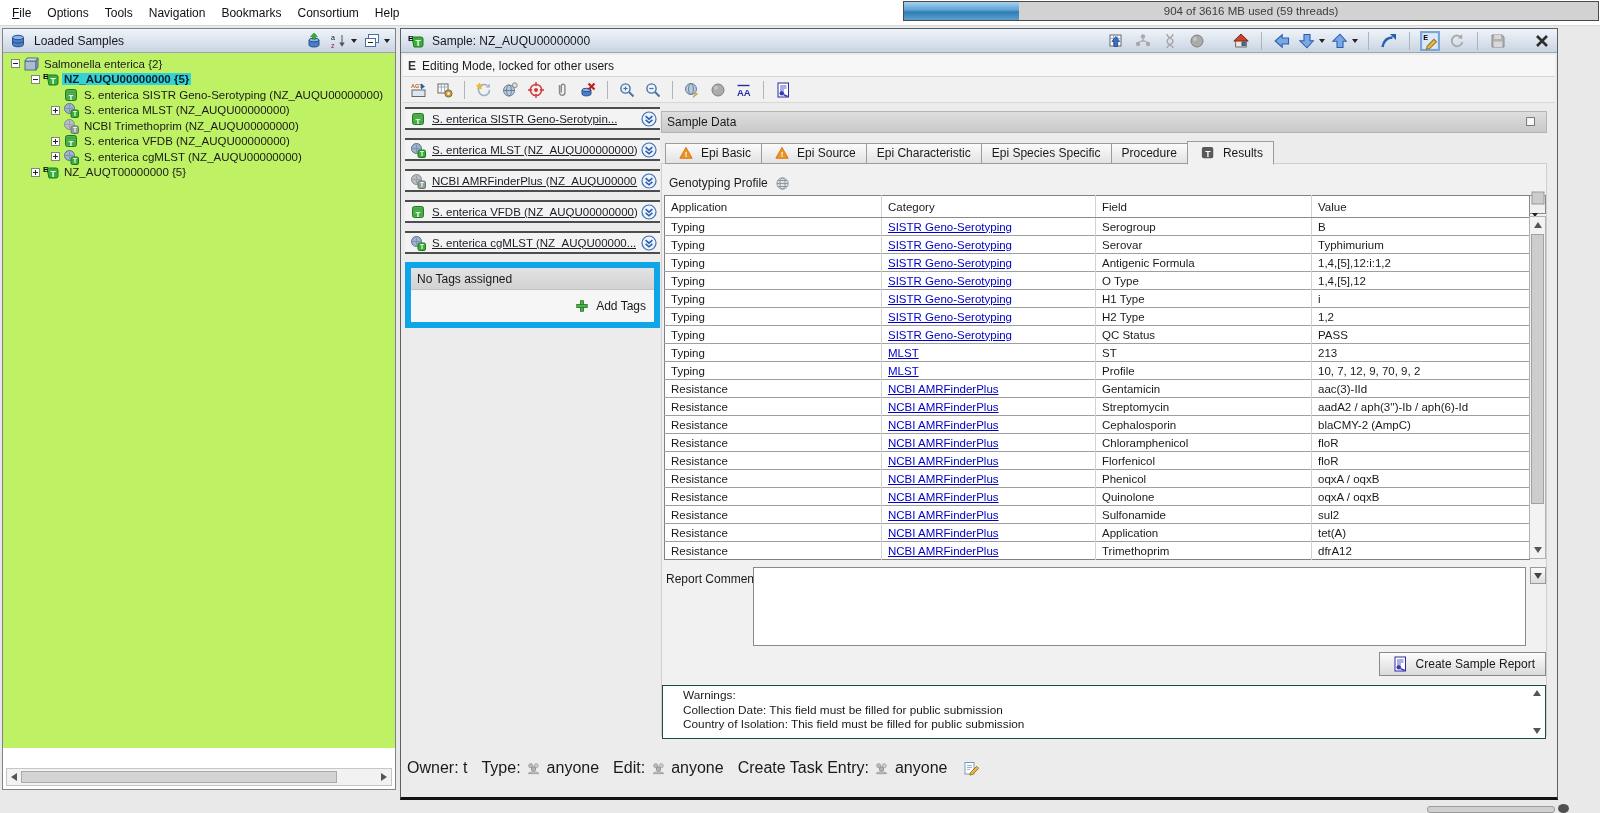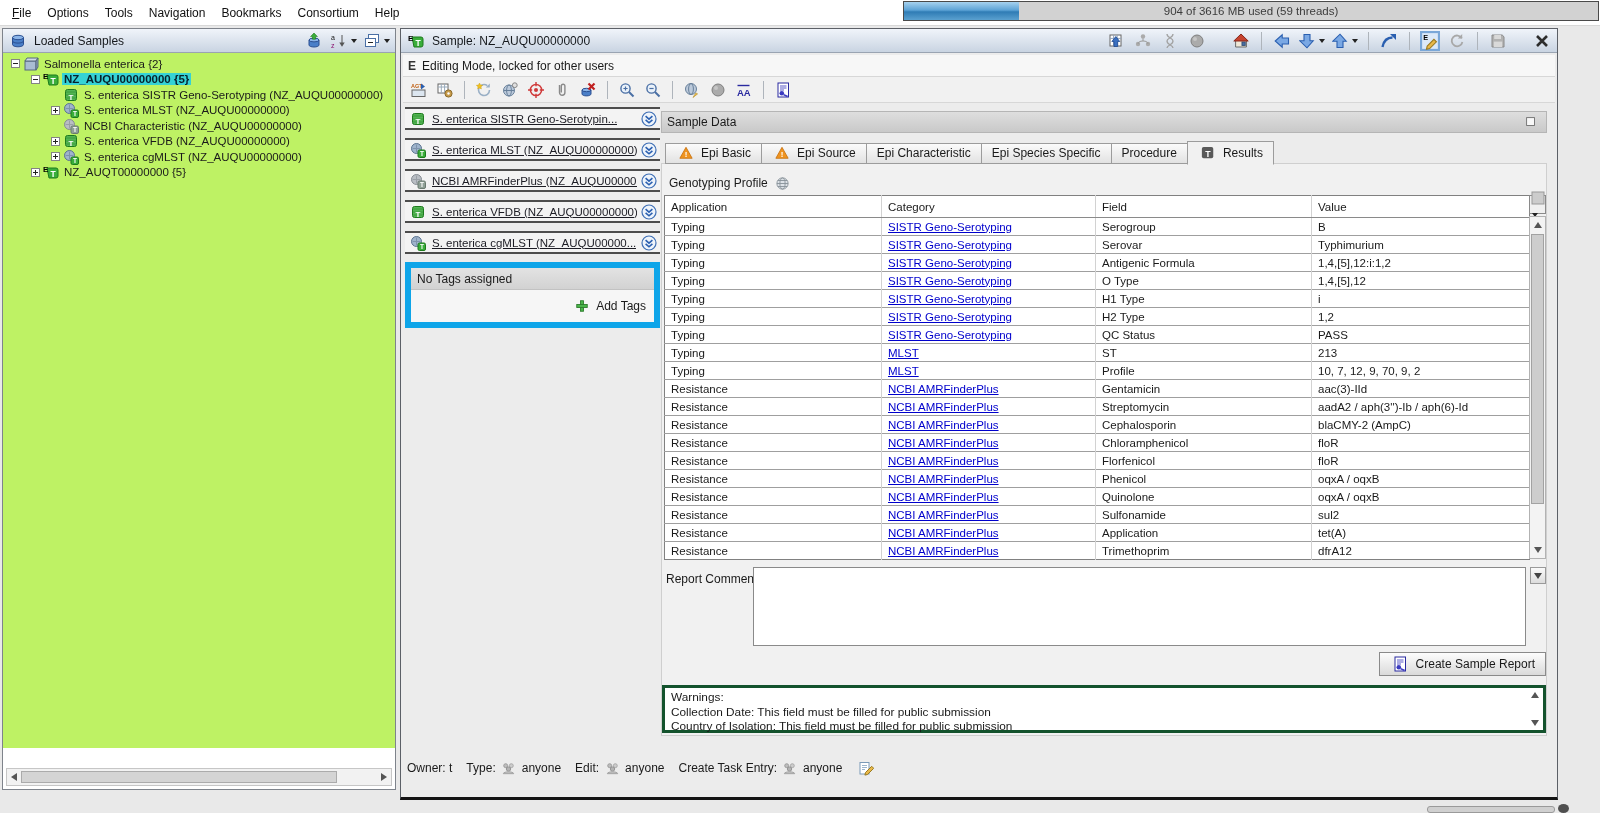--- a/index.html
+++ b/index.html
@@ -98,26 +98,26 @@
   #tbl-thumb { position:absolute; left:1px; right:1px; top:17px; height:270px; background:#cdcdcd; border:1px solid #a2a2a2; }
   
   #rc-label { position:absolute; left:5px; top:461px; }
   #rc-area { position:absolute; left:92px; top:456px; width:773px; height:79px; background:#fff;
     border:1px solid #8a8a8a; resize:none; font-family:"Liberation Sans",sans-serif; font-size:12px; }
   #rc-drop { position:absolute; left:869px; top:456px; width:16px; height:17px; background:linear-gradient(#fafafa,#dcdcdc);
     border:1px solid #9a9a9a; display:flex; align-items:center; justify-content:center; }
   #create-btn { position:absolute; right:1px; top:541px; height:24px; display:flex; align-items:center; gap:6px;
     padding:0 10px; background:linear-gradient(to bottom,#fdfdfd,#dadada); border:1px solid #8a8a8a; font-size:12px; }
   
-  #warnbox { position:absolute; left:1px; top:574px; width:884px; height:48px; background:#fff;
-    border:3px solid #14532d; padding:2px 20px 2px 6px; font-size:11.8px; line-height:14.5px; }
+  #warnbox { position:absolute; left:1px; top:574px; width:884px; height:54px; background:#fff;
+    border:1px solid #14532d; padding:2px 20px 2px 20px; font-size:11.8px; line-height:14.5px; }
   #warnbox .tri-up { position:absolute; right:4px; top:4px; }
   #warnbox .tri-down { position:absolute; right:4px; bottom:4px; }
   
-  #owner-row { position:absolute; left:6px; top:729px; display:flex; align-items:center; gap:14px; font-size:12px; }
+  #owner-row { position:absolute; left:6px; top:729px; display:flex; align-items:center; gap:14px; font-size:16px; }
   .frag { display:flex; align-items:center; gap:3px; }
   
   #bottom-bar { position:absolute; left:1427px; top:806px; width:128px; height:7px; background:#d0d0d0;
     border:1px solid #9a9a9a; border-radius:3px; }
   #bottom-circle { position:absolute; left:1558px; top:804px; width:11px; height:9px; background:#4f4f4f; border-radius:50%; }
   svg { display:block; }
   .ebadge { font-weight:bold; color:#333; font-size:12px; }
 </style>
 </head>
 <body>
@@ -224,21 +224,21 @@
       <div class="trow" style="padding-left: 48px;">
         <span class="exp-sp"></span>
         <span class="ticn">
           <svg width="16" height="16" viewBox="0 0 16 16">
             <circle cx="6.5" cy="6.5" r="5" fill="#b9bec4" stroke="#868c93"></circle>
             <path d="M2.5 6.5h8M6.5 2.5v8" stroke="#9aa0a7"></path>
             <rect x="8" y="8" width="7.5" height="7.5" rx="1.5" fill="#8fa096" stroke="#6a7a70"></rect>
             <text x="10" y="14.3" font-size="6.5" font-weight="bold" fill="#fff">T</text>
           </svg>
         </span>
-        <span class="tlabel">NCBI Characteristic (NZ_AUQU00000000)</span>
+        <span class="tlabel">NCBI Trimethoprim (NZ_AUQU00000000)</span>
       </div>
       <div class="trow" style="padding-left: 48px;">
         <span class="exp plus"></span>
         <span class="ticn">
           <svg width="16" height="16" viewBox="0 0 16 16">
             <rect x="2.5" y="2.5" width="11" height="11" rx="2" fill="#52b552" stroke="#1d7a1d"></rect>
             <path d="M3 5h10M3 8h10M3 11h10" stroke="#3c9a3c"></path>
             <text x="5.5" y="12.5" font-size="8" font-weight="bold" fill="#fff">T</text>
           </svg>
         </span>

